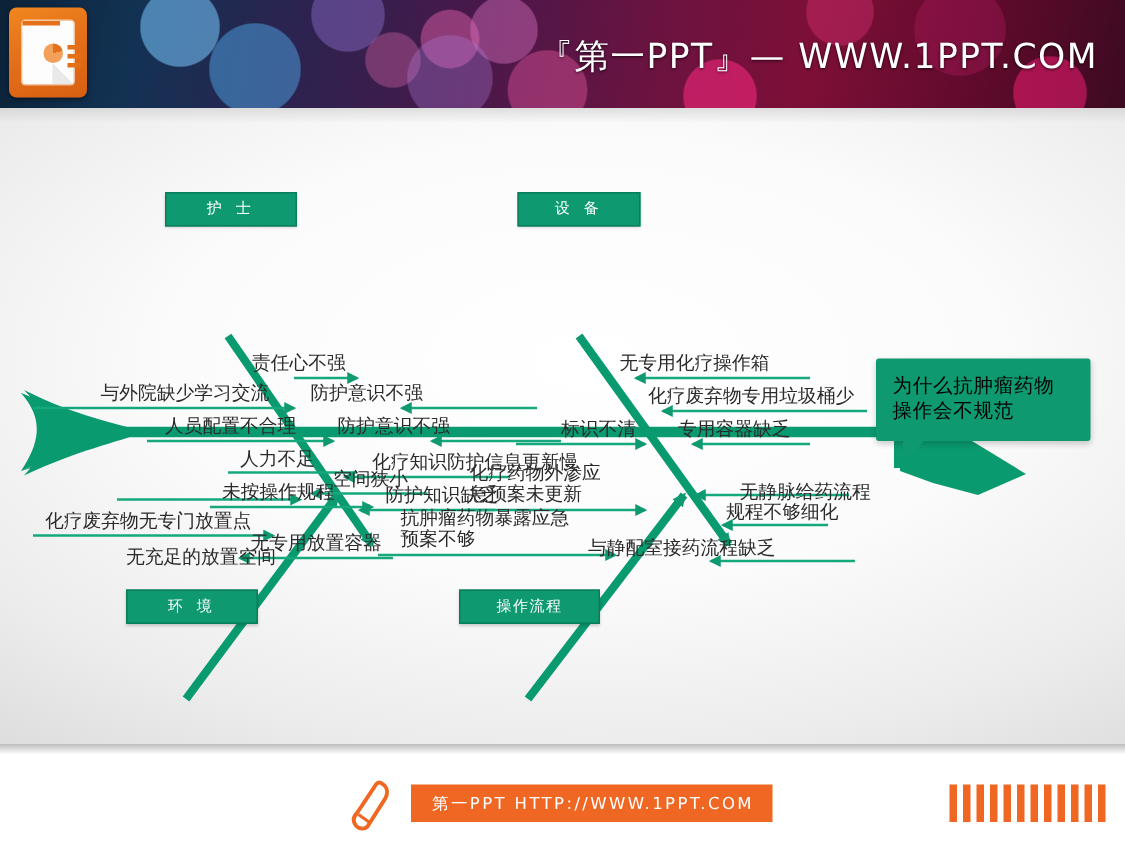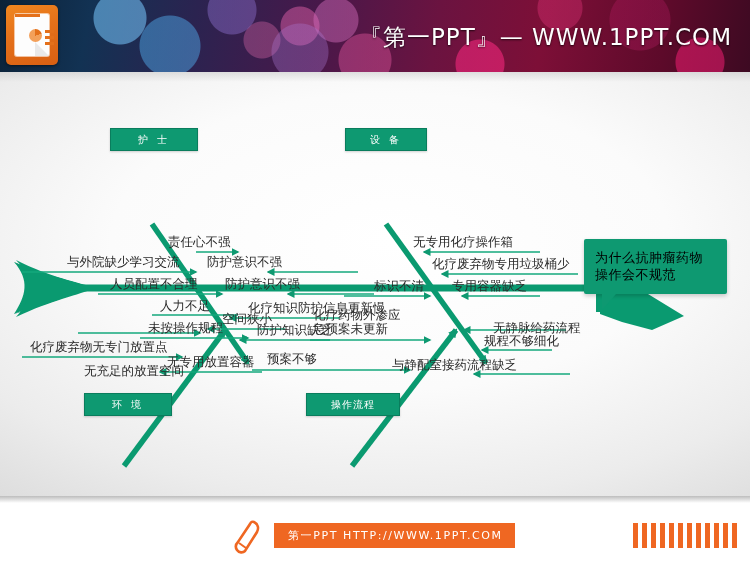--- a/index.html
+++ b/index.html
@@ -229,21 +229,21 @@
       <div class="cause" style="left:84px;top:244px;margin-top:48px;">无充足的放置空间</div>
       <div class="cause" style="left:30px;top:268px;">化疗废弃物无专门放置点</div>
       <div class="cause" style="left:167px;top:283px;">无专用放置容器</div>
       <div class="cause" style="left:222px;top:240px;">空间狭小</div>
 
       <div class="cause two" style="left:313px;top:236px;">
         <span>化疗药物外渗应</span><br>
         <span>急预案未更新</span>
       </div>
       <div class="cause two" style="left:267px;top:266px;">
-        <br>
+        <span>抗肿瘤药物暴露应急</span><br>
         <span>预案不够</span>
       </div>
       <div class="cause" style="left:466px;top:249px;margin-left:27px;">无静脉给药流程</div>
       <div class="cause" style="left:484px;top:262px;">规程不够细化</div>
       <div class="cause" style="left:392px;top:286px;">与静配室接药流程缺乏</div>
 
       <div class="callout">
         <div class="ct">
           <span>为什么抗肿瘤药物</span><br>
           <span>操作会不规范</span>

